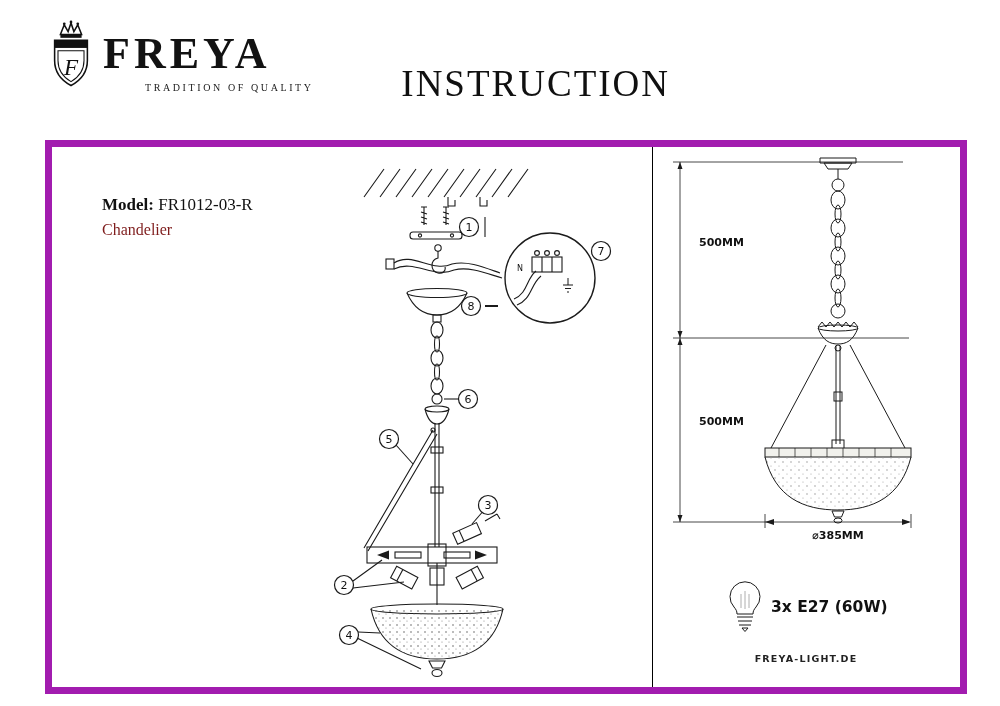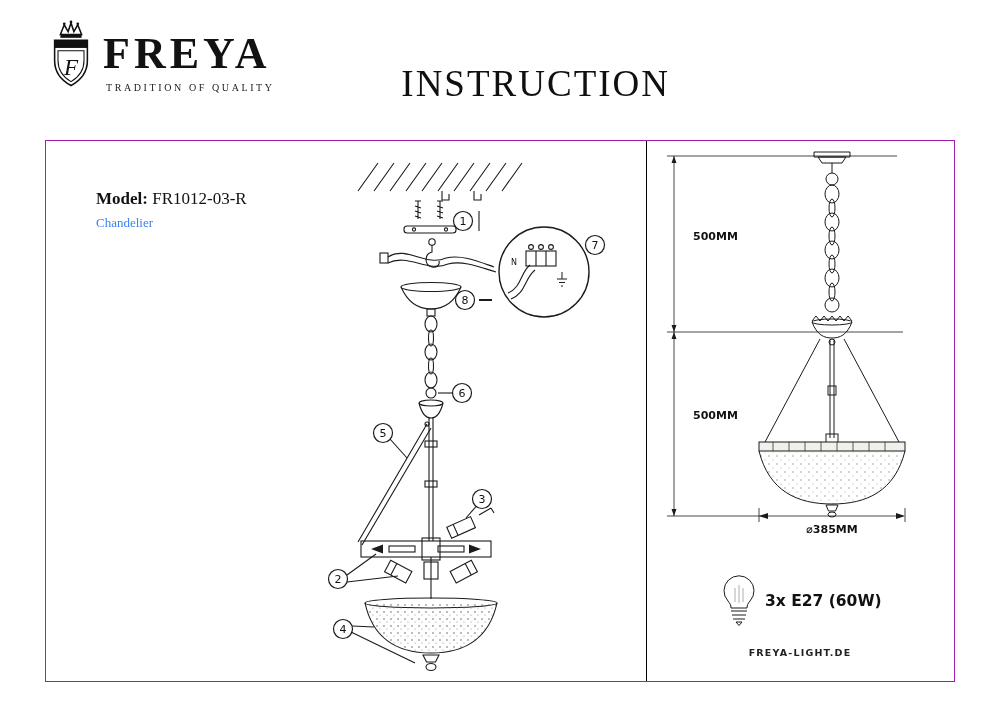--- a/index.html
+++ b/index.html
@@ -8,33 +8,34 @@
     font-family:"Liberation Serif",serif;color:#111;overflow:hidden;
   }
   .abs{position:absolute;}
   .brand{
     font-size:44px;font-weight:700;letter-spacing:4px;color:#121212;
     font-family:"Liberation Serif",serif;line-height:1;
   }
   .tagline{
     font-size:10px;font-weight:500;letter-spacing:2.6px;color:#222;
     font-family:"Liberation Serif",serif;
+    margin-left:39px;
   }
   .title{
     width:340px;text-align:right;font-size:37px;font-weight:500;
     letter-spacing:2px;color:#101010;font-family:"Liberation Serif",serif;
   }
   .panel-wrap{
-    left:45px;top:140px;width:908px;height:540px;border:1px solid #a21caf;
+    left:45px;top:140px;width:908px;height:540px;border:7px solid #a21caf;
   }
   .panel-left{left:0;top:0;width:600px;height:540px;}
   .panel-right{left:600px;top:0;width:307px;height:540px;border-left:1px solid #000;font-weight:bold;}
   .model-line{font-size:17px;color:#111;}
   .model-line .lbl{font-weight:700;}
-  .chand-line{font-size:13px;color:#3b82f6;}
+  .chand-line{font-size:16px;color:#7f1d1d;}
   svg{display:block;}
   svg text{font-family:"DejaVu Sans",sans-serif;}
   .fitsvg{position:absolute;left:0;top:0;width:100%;height:100%;}
 </style>
 </head>
 <body>
 
 <div class="abs" style="left:42px;top:20px;width:58px;height:80px;">
   <svg viewBox="0 0 60 82" width="58" height="79">
     <g stroke="#111" fill="none" stroke-width="1.6">

